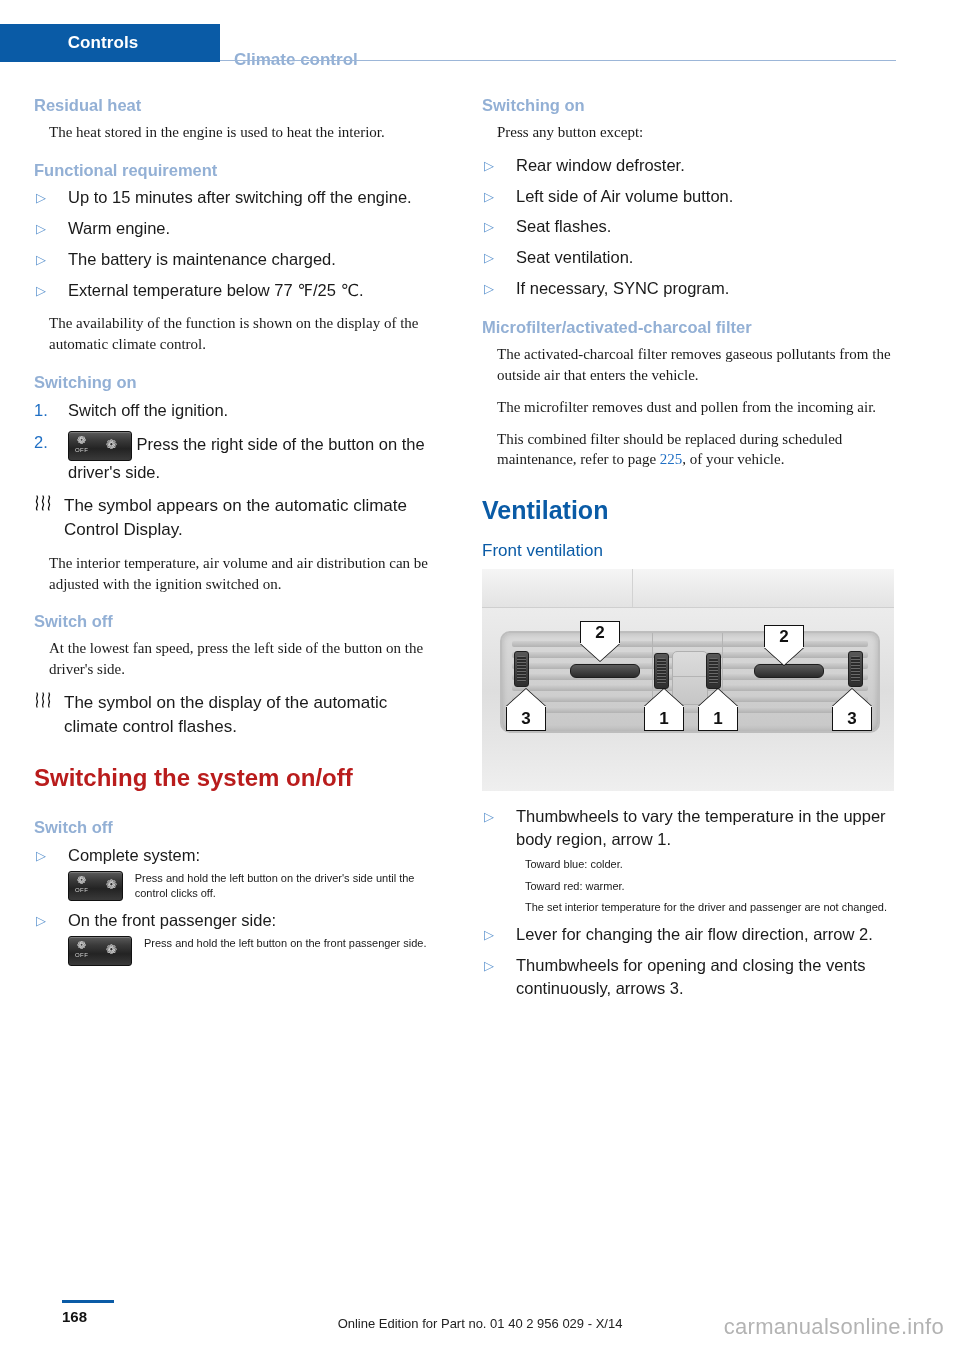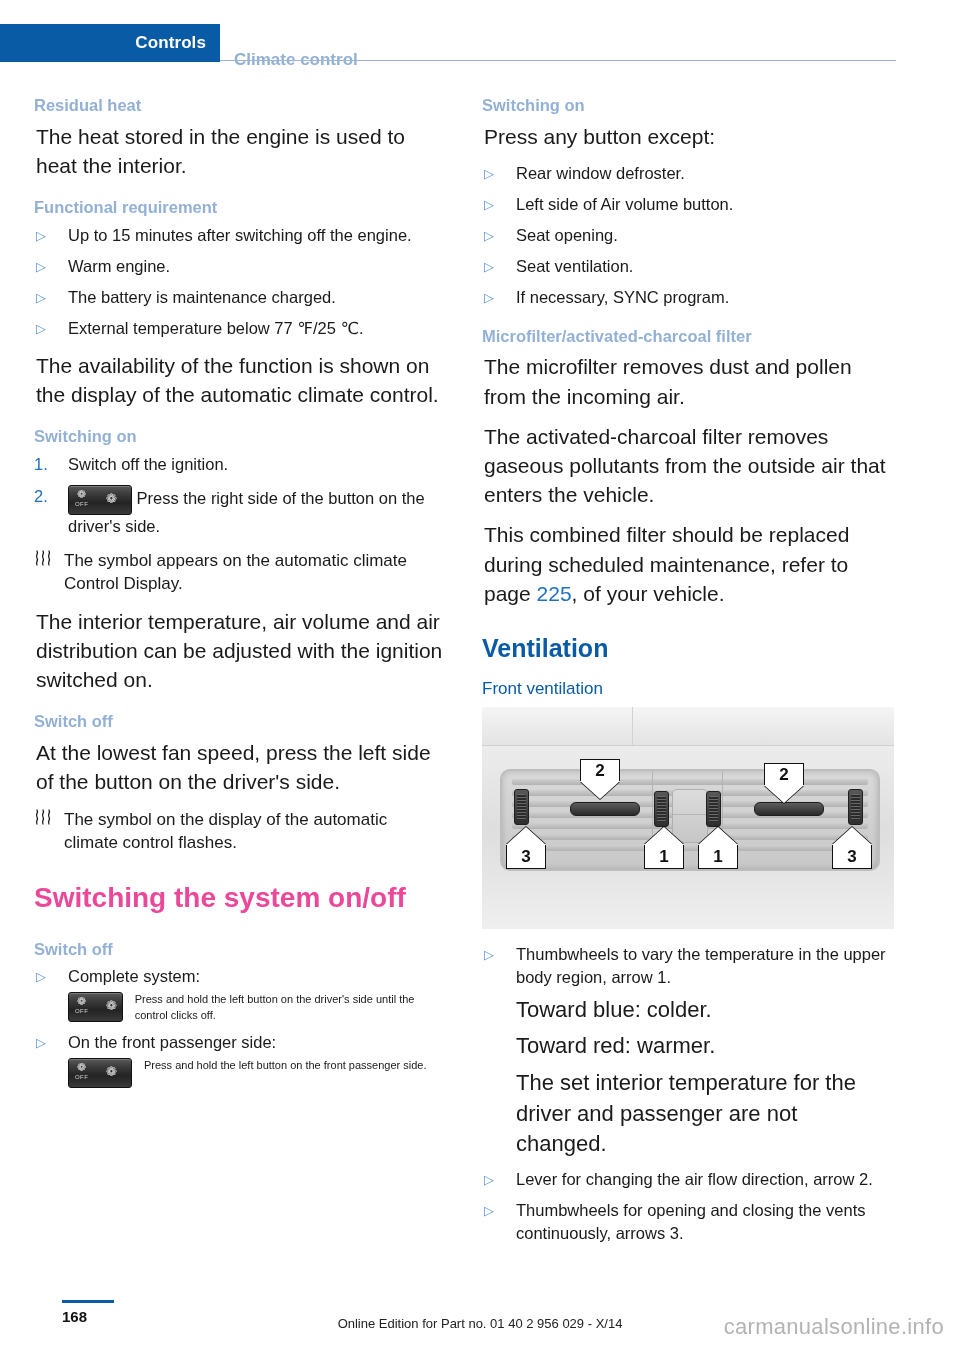--- a/index.html
+++ b/index.html
@@ -9,21 +9,21 @@
     font-family:"Liberation Sans","DejaVu Sans",sans-serif;
     color:#1a1a1a;
     position:relative;
     overflow:hidden;
   }
   
   .header{position:absolute;left:0;top:24px;width:960px;height:38px;}
   .header-tab-active{
     position:absolute;left:0;top:0;width:220px;height:38px;
     background:#0a5ba6;
-    display:flex;align-items:center;justify-content:flex-end;
+    display:flex;align-items:center;justify-content:center;
     box-sizing:border-box;padding-right:14px;
   }
   .header-tab-active span{color:#ffffff;font-weight:bold;font-size:17px;letter-spacing:.1px;}
   .header-tab-inactive{
     position:absolute;left:234px;top:17px;height:38px;
     display:flex;align-items:center;
   }
   .header-tab-inactive span{color:#93b0d5;font-weight:bold;font-size:17px;}
   .header-rule{
     position:absolute;left:220px;top:60px;width:676px;height:1px;background:#9cb6d8;
@@ -33,41 +33,41 @@
   .col-left{left:34px;}
   .col-right{left:482px;}
 
   h1.sec{
     color:#0a5ba6;font-size:25px;font-weight:bold;margin:26px 0 14px 0;line-height:1.15;
   }
   h2.sub-dark{
     color:#0a5ba6;font-size:17px;font-weight:normal;margin:16px 0 8px 0;line-height:1.2;
   }
   h2.sub-light-lg{
-    color:#ec4899;font-size:28px;font-weight:bold;margin:26px 0 25px 0;line-height:1.2;
+    color:#b91c1c;font-size:24px;font-weight:bold;margin:26px 0 25px 0;line-height:1.2;
   }
   h3.sub-light{
     color:#93b0d5;font-size:16.5px;font-weight:bold;margin:18px 0 6px 0;line-height:1.2;
   }
   h3.sub-light.first{margin-top:0;}
   p.body{
-    font-size:21px;line-height:1.39;margin:0 0 11px 2px;color:#1a1a1a;
+    font-size:15px;line-height:1.39;margin:0 0 11px 15px;color:#1a1a1a;font-family:Liberation Serif, serif;
   }
   a.pageref{color:#1f6fc4;text-decoration:none;}
 
   
   ul.bl{list-style:none;margin:0 0 11px 0;padding:0;}
   ul.bl>li{
     position:relative;padding-left:34px;font-size:16.5px;line-height:1.39;
     margin:0 0 8px 0;
   }
   ul.bl>li .bullet{
     position:absolute;left:2px;top:3px;color:#5f95cf;font-size:13px;line-height:1.39;
   }
-  ul.bl>li p.subline{margin:6px 0 0 0;font-size:22px;line-height:1.39;}
+  ul.bl>li p.subline{margin:6px 0 0 9px;font-size:11px;line-height:1.39;}
 
   
   ol.nl{list-style:none;margin:0 0 11px 0;padding:0;counter-reset:stp;}
   ol.nl>li{
     position:relative;padding-left:34px;font-size:16.5px;line-height:1.39;
     margin:0 0 9px 0;
   }
   ol.nl>li .num{
     position:absolute;left:0;top:0;color:#1f6fc4;font-size:16.5px;
   }
@@ -271,35 +271,35 @@
     <li>
       <span class="bullet">▷</span>
       <span>Rear window defroster.</span>
     </li>
     <li>
       <span class="bullet">▷</span>
       <span>Left side of Air volume button.</span>
     </li>
     <li>
       <span class="bullet">▷</span>
-      <span>Seat opening.</span>
+      <span>Seat flashes.</span>
     </li>
     <li>
       <span class="bullet">▷</span>
       <span>Seat ventilation.</span>
     </li>
     <li>
       <span class="bullet">▷</span>
       <span>If necessary, SYNC program.</span>
     </li>
   </ul>
 
   <h3 class="sub-light">Microfilter/activated-charcoal filter</h3>
+  <p class="body">The activated-charcoal filter removes gaseous pollutants from the outside air that enters the vehicle.</p>
   <p class="body">The microfilter removes dust and pollen from the incoming air.</p>
-  <p class="body">The activated-charcoal filter removes gaseous pollutants from the outside air that enters the vehicle.</p>
   <p class="body"><span>This combined filter should be replaced during scheduled maintenance, refer to page </span><a class="pageref" href="#">225</a><span>, of your vehicle.</span></p>
 
   <h1 class="sec">Ventilation</h1>
   <h2 class="sub-dark">Front ventilation</h2>
 
   <div class="figure">
     <div class="dashtop"></div>
     <div class="vseg" style="left:130px;"></div>
     <div class="vseg" style="left:282px;"></div>
 

